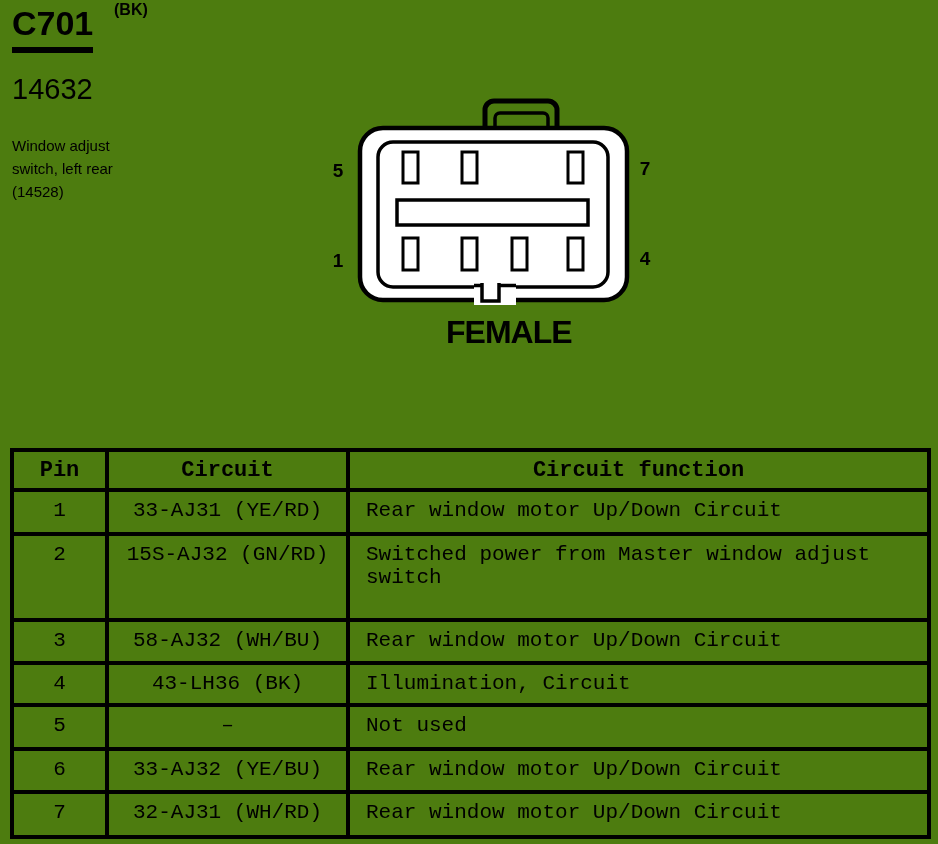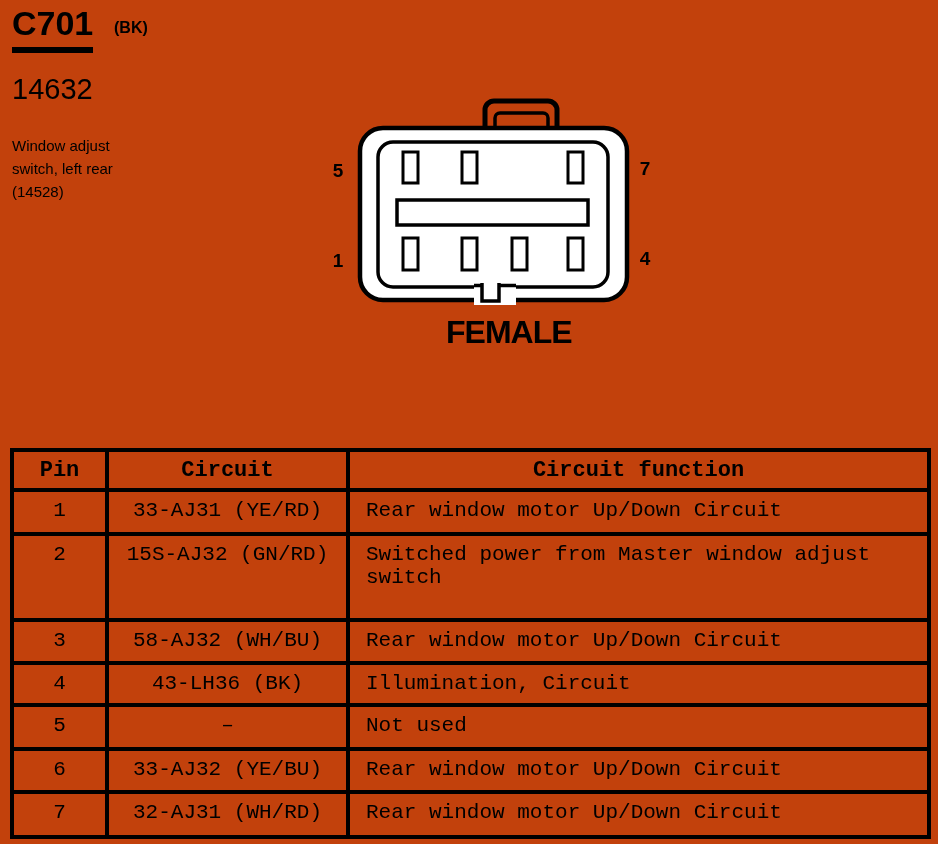--- a/index.html
+++ b/index.html
@@ -4,33 +4,33 @@
 <style>
   * { margin: 0; padding: 0; box-sizing: border-box; }
   html, body { background: #ffffff; }
   body {
     width: 938px; height: 844px;
     font-family: "Liberation Sans", sans-serif;
     color: #000;
     position: relative;
     overflow: hidden;
   }
-  .page { position: relative; width: 938px; height: 844px; background: #c2410c; }
+  .page { position: relative; width: 938px; height: 844px; background: #4d7c0f; }
 
   
   .connector-id {
     position: absolute; left: 12px; top: 6px;
     font-size: 34px; font-weight: bold; line-height: 34px;
     display: inline-block;
     padding-bottom: 7px;
     border-bottom: 6px solid #000;
     letter-spacing: 0px;
   }
   .color-code {
-    position: absolute; left: 114px; top: 19px;
+    position: absolute; left: 114px; top: 1px;
     font-size: 16px; font-weight: bold;
   }
   .part-number {
     position: absolute; left: 12px; top: 74px;
     font-size: 29px; font-weight: normal; line-height: 30px;
   }
   .description {
     position: absolute; left: 12px; top: 134px;
     font-size: 15px; line-height: 23px;
     white-space: pre-line;

